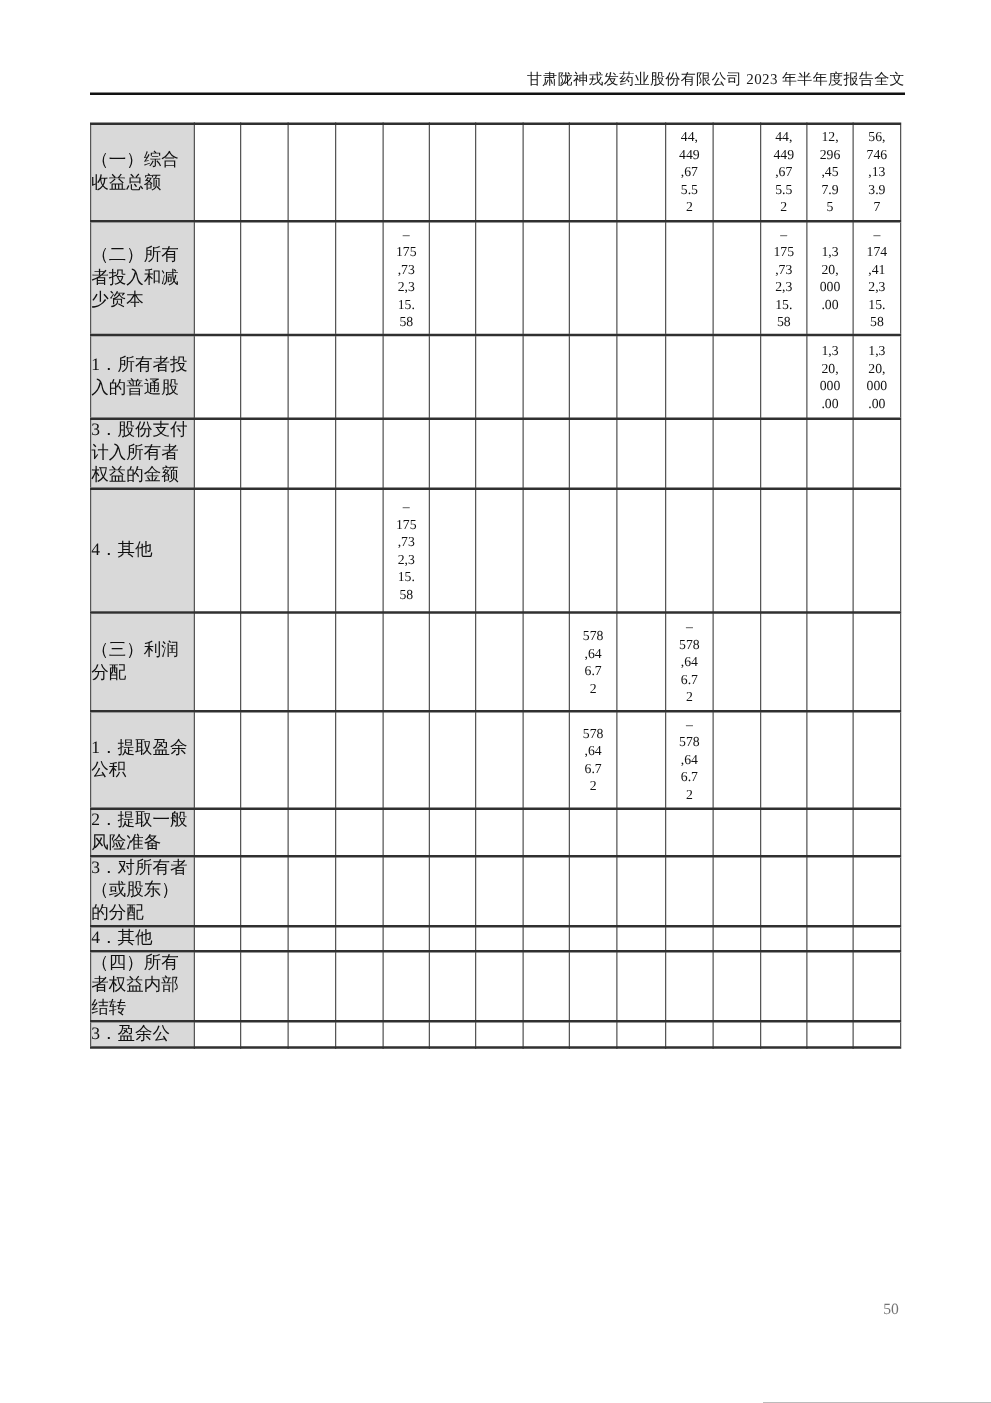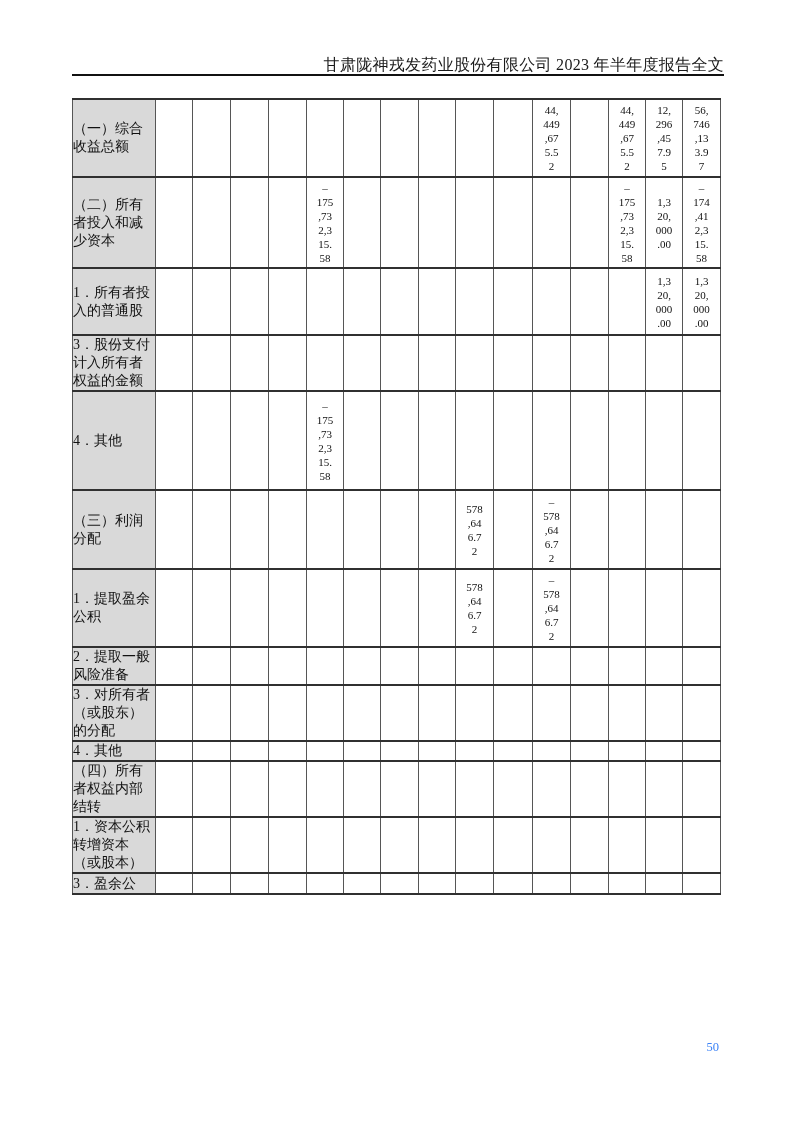--- a/index.html
+++ b/index.html
@@ -2,21 +2,21 @@
 <html><head>
 <meta charset="utf-8">
 <style>
   html,body{margin:0;padding:0;background:#888;}
   .page{
     position:relative;width:793px;height:1122px;background:#ffffff;margin:0 auto;
     font-family:"Liberation Serif","DejaVu Serif",serif;color:#000;overflow:hidden;
   }
   .header{
     position:absolute;top:55px;left:72px;width:652px;
-    text-align:right;font-size:16px;letter-spacing:0.3px;color:#1a1a1a;white-space:nowrap;
+    text-align:right;font-size:12px;letter-spacing:0.3px;color:#1a1a1a;white-space:nowrap;
   }
   .header-rule{
     position:absolute;top:74px;left:72px;width:652px;height:2px;background:#111;
   }
   table.equity{
     position:absolute;top:98px;left:72px;width:648px;
     border-collapse:collapse;table-layout:fixed;
   }
   table.equity td{
     border:1px solid #565656;
@@ -32,21 +32,21 @@
     word-break:break-all;
   }
   td.num{
     font-size:11px;line-height:14px;color:#111;
     text-align:center;padding:1px 1px;
     font-family:"Liberation Serif","DejaVu Serif",serif;
   }
   td.num .nl{display:block;white-space:nowrap;}
   .page-number{
     position:absolute;top:1040px;right:74px;
-    font-size:12.5px;color:#3b82f6;
+    font-size:12.5px;color:#737373;
   }
 </style>
 </head>
 <body>
 
 <div class="page">
 
   <div class="header">
     <span>甘肃陇神戎发药业股份有限公司 2023 年半年度报告全文</span>
   </div>
@@ -352,38 +352,20 @@
           <td class="num"></td>
           <td class="num"></td>
           <td class="num"></td>
           <td class="num"></td>
           <td class="num"></td>
           <td class="num"></td>
           <td class="num"></td>
           <td class="num"></td>
           <td class="num"></td>
         </tr>
-        <tr style="height: 53px;">
-          <td class="label">1．资本公积转增资本（或股本）</td>
-          <td class="num"></td>
-          <td class="num"></td>
-          <td class="num"></td>
-          <td class="num"></td>
-          <td class="num"></td>
-          <td class="num"></td>
-          <td class="num"></td>
-          <td class="num"></td>
-          <td class="num"></td>
-          <td class="num"></td>
-          <td class="num"></td>
-          <td class="num"></td>
-          <td class="num"></td>
-          <td class="num"></td>
-          <td class="num"></td>
-        </tr>
         <tr style="height: 21px;">
           <td class="label">3．盈余公</td>
           <td class="num"></td>
           <td class="num"></td>
           <td class="num"></td>
           <td class="num"></td>
           <td class="num"></td>
           <td class="num"></td>
           <td class="num"></td>
           <td class="num"></td>

